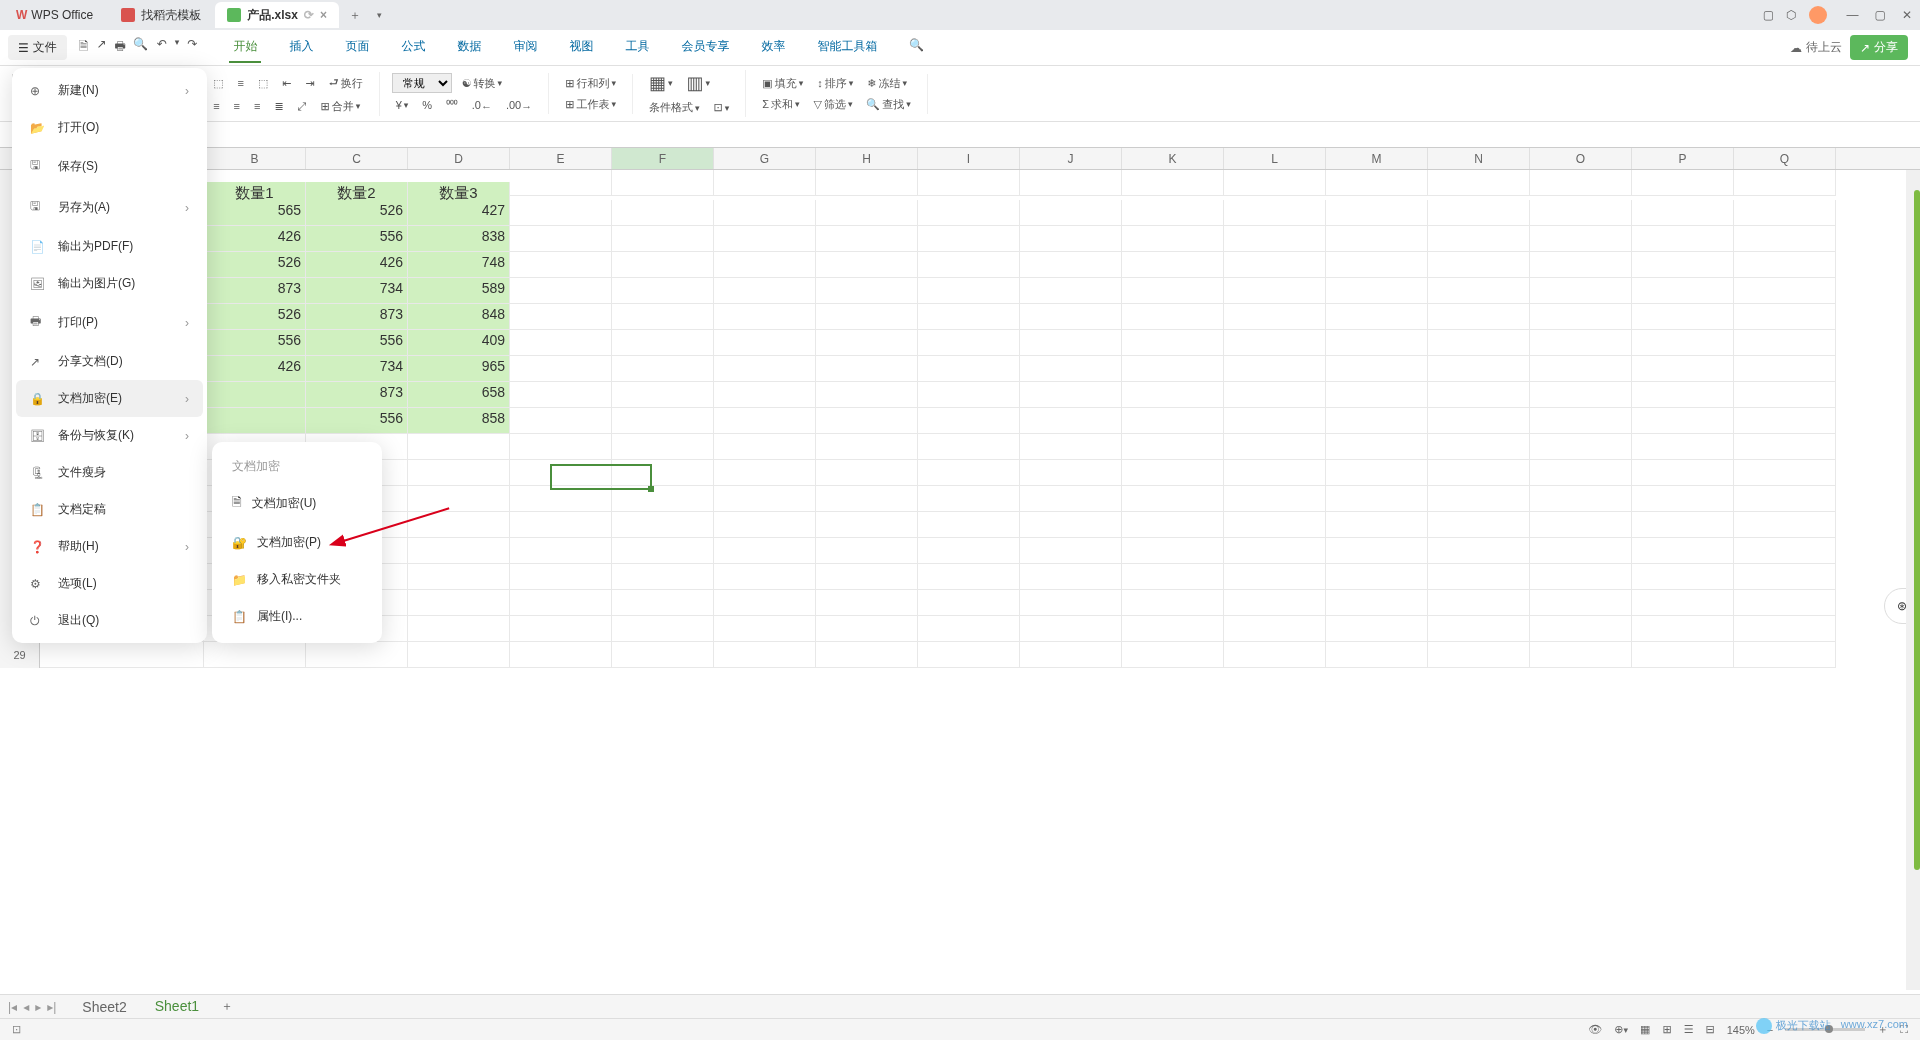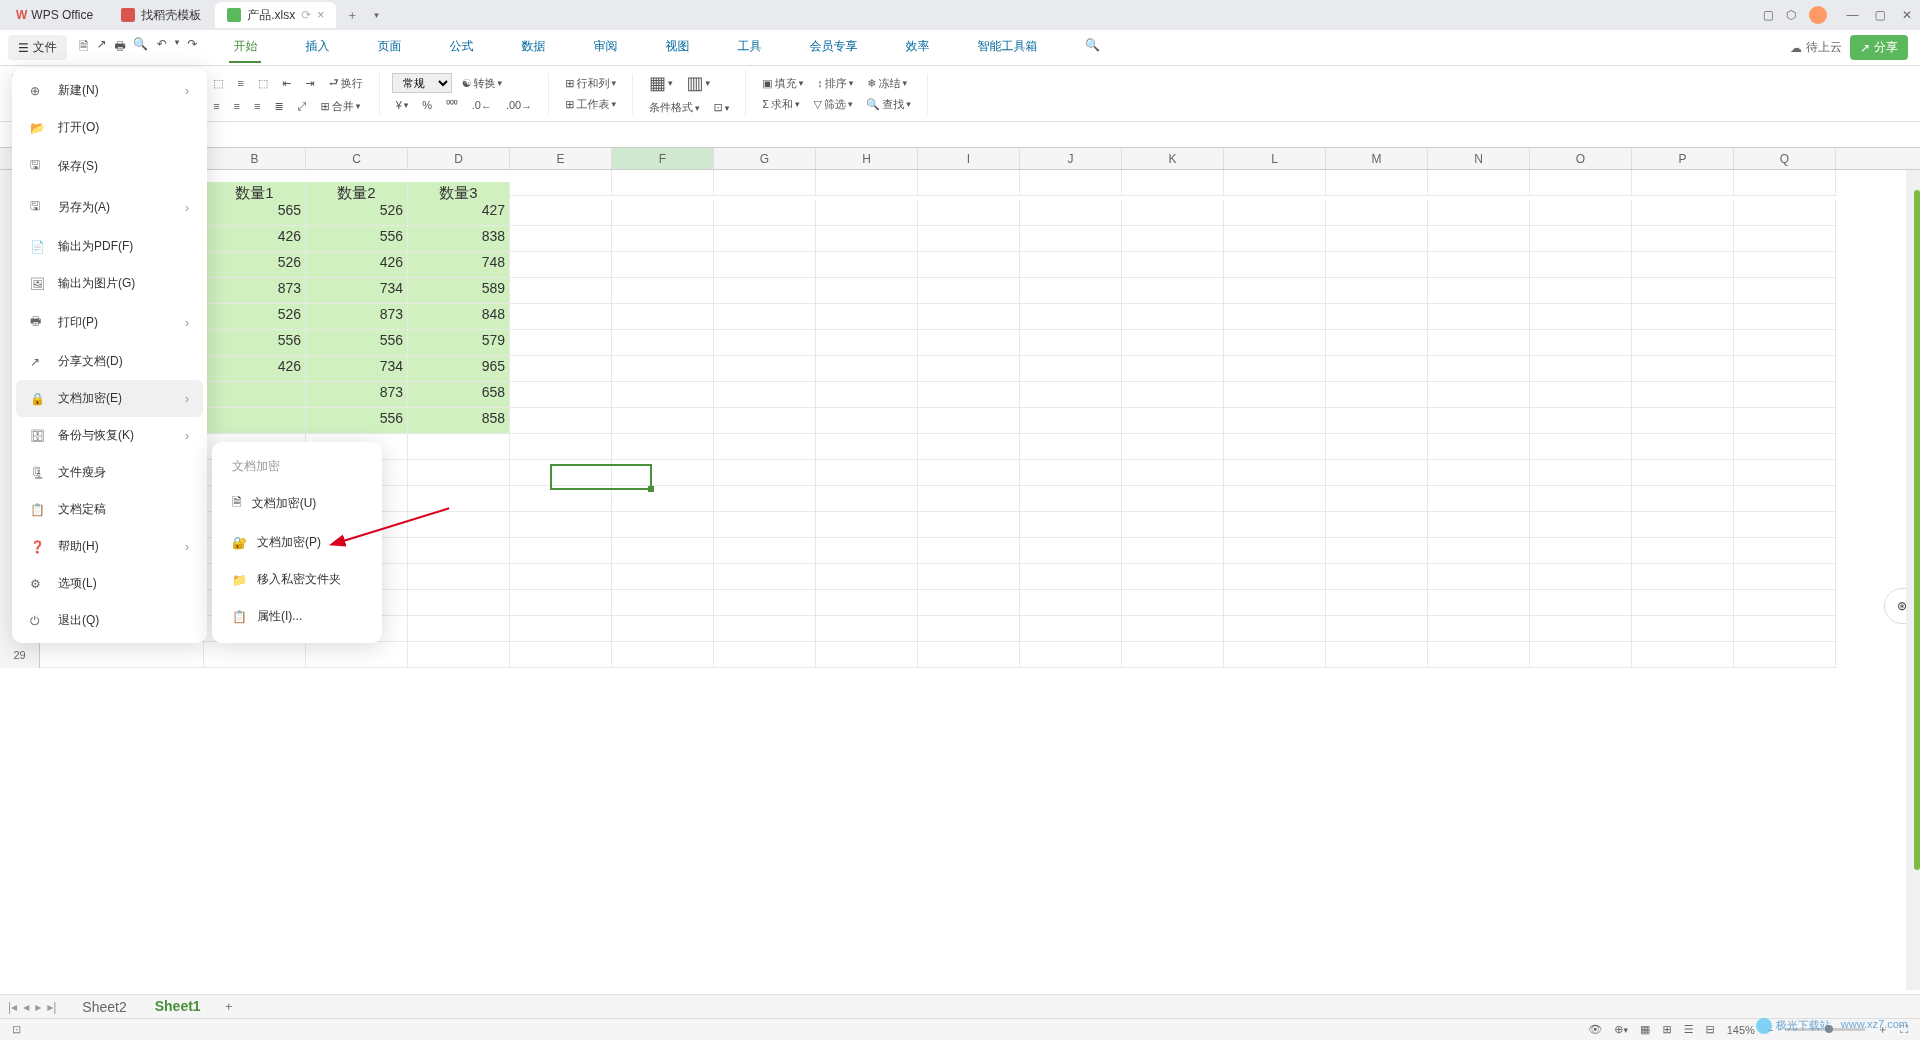--- a/index.html
+++ b/index.html
@@ -4,36 +4,36 @@
 <style>
 * { margin: 0; padding: 0; box-sizing: border-box; font-family: "Microsoft YaHei", Arial, sans-serif; }
 body { background: #f5f5f5; font-size: 12px; color: #333; overflow: hidden; width: 1920px; height: 1040px; position: relative; }
 
 
 .titlebar { height: 30px; background: #e8eaed; display: flex; align-items: center; padding: 0 8px; position: relative; }
 .app-logo { display: flex; align-items: center; gap: 4px; padding: 0 8px; }
 .app-logo-icon { color: #d9534f; font-weight: bold; }
 .tab-group { display: flex; align-items: center; height: 100%; margin-left: 8px; }
 .tab { display: flex; align-items: center; gap: 6px; padding: 4px 12px; height: 26px; border-radius: 6px 6px 0 0; margin-right: 2px; cursor: pointer; }
-.tab.active { background: #fff; }
+.tab.active { background: #fff; font-weight: bold; }
 .tab-icon { width: 14px; height: 14px; border-radius: 2px; }
 .tab-icon.red { background: #d9534f; }
 .tab-icon.green { background: #5cb85c; }
 .tab-close { color: #999; cursor: pointer; }
 .tab-add { padding: 0 8px; color: #666; cursor: pointer; }
 .title-right { position: absolute; right: 8px; display: flex; align-items: center; gap: 12px; }
 .title-right span { cursor: pointer; color: #666; }
 .win-controls { display: flex; gap: 16px; margin-left: 8px; }
 
 
 .menubar { height: 36px; background: #fff; display: flex; align-items: center; padding: 0 8px; border-bottom: 1px solid #e0e0e0; }
 .file-btn { padding: 4px 10px; display: flex; align-items: center; gap: 4px; cursor: pointer; border-radius: 4px; background: #f0f0f0; }
 .qat { display: flex; gap: 8px; margin-left: 12px; }
 .qat span { cursor: pointer; color: #555; }
-.menu-items { display: flex; gap: 40px; margin-left: 32px; text-align: center; }
+.menu-items { display: flex; gap: 24px; margin-left: 32px; text-align: center; }
 .menu-item { cursor: pointer; padding: 6px 4px; color: #0369a1; }
 .menu-item.active { color: #4a8f3c; border-bottom: 2px solid #4a8f3c; }
 .menu-right { position: absolute; right: 12px; display: flex; align-items: center; gap: 8px; }
 .share-btn { background: #5cb85c; color: #fff; padding: 4px 10px; border-radius: 4px; display: flex; align-items: center; gap: 4px; }
 .cloud-btn { color: #666; display: flex; align-items: center; gap: 4px; }
 
 
 .ribbon { height: 56px; background: #fff; display: flex; align-items: center; padding: 0 12px; gap: 12px; border-bottom: 1px solid #e0e0e0; }
 .ribbon-group { display: flex; flex-direction: column; gap: 2px; border-right: 1px solid #eee; padding-right: 12px; }
 .ribbon-row { display: flex; align-items: center; gap: 6px; }
@@ -74,21 +74,21 @@
 .submenu-title { padding: 8px 12px; color: #999; font-size: 12px; }
 .submenu-item { display: flex; align-items: center; padding: 10px 12px; gap: 10px; cursor: pointer; border-radius: 6px; }
 
 
 .red-arrow { position: absolute; top: 500px; left: 320px; width: 150px; height: 50px; z-index: 102; pointer-events: none; }
 
 
 .sheet-tabs { position: absolute; bottom: 22px; left: 0; right: 0; height: 24px; background: #f5f5f5; display: flex; align-items: center; padding: 0 8px; border-top: 1px solid #ddd; }
 .sheet-nav { display: flex; gap: 6px; color: #999; margin-right: 12px; }
 .sheet-tab { padding: 12px 14px; cursor: pointer; color: #666; font-size: 14px; }
-.sheet-tab.active { color: #4a8f3c; border-bottom: 2px solid #4a8f3c; font-weight: 700; }
+.sheet-tab.active { color: #4a8f3c; border-bottom: 2px solid #4a8f3c; font-weight: 400; }
 .sheet-add { padding: 0 8px; color: #666; cursor: pointer; }
 
 
 .statusbar { position: absolute; bottom: 0; left: 0; right: 0; height: 22px; background: #f5f5f5; display: flex; align-items: center; padding: 0 12px; border-top: 1px solid #ddd; font-size: 11px; }
 .status-right { margin-left: auto; display: flex; align-items: center; gap: 12px; color: #666; }
 .zoom-slider { width: 80px; height: 3px; background: #ccc; position: relative; }
 .zoom-thumb { position: absolute; left: 50%; top: -3px; width: 8px; height: 8px; background: #888; border-radius: 50%; }
 
 
 .watermark { position: absolute; right: 12px; bottom: 6px; opacity: 0.7; font-size: 11px; display: flex; gap: 4px; z-index: 50; }
@@ -415,21 +415,21 @@
         <div class="cell"></div>
         <div class="cell"></div>
         <div class="cell"></div>
         <div class="cell"></div>
       </div>
       <div class="row">
         <div class="row-label"></div>
         <div class="cell green-bg" style="width:164px"></div>
         <div class="cell green-bg">556</div>
         <div class="cell green-bg">556</div>
-        <div class="cell green-bg">579</div>
+        <div class="cell green-bg">409</div>
         <div class="cell"></div>
         <div class="cell"></div>
         <div class="cell"></div>
         <div class="cell"></div>
         <div class="cell"></div>
         <div class="cell"></div>
         <div class="cell"></div>
         <div class="cell"></div>
         <div class="cell"></div>
         <div class="cell"></div>

